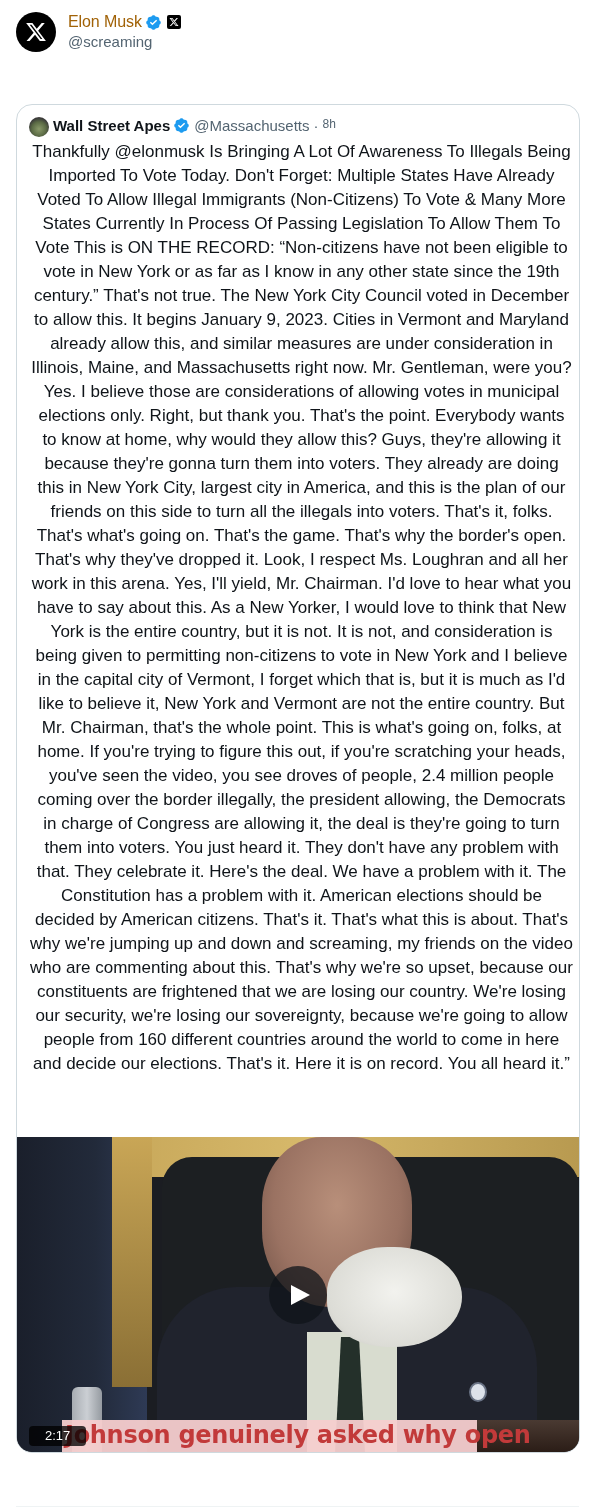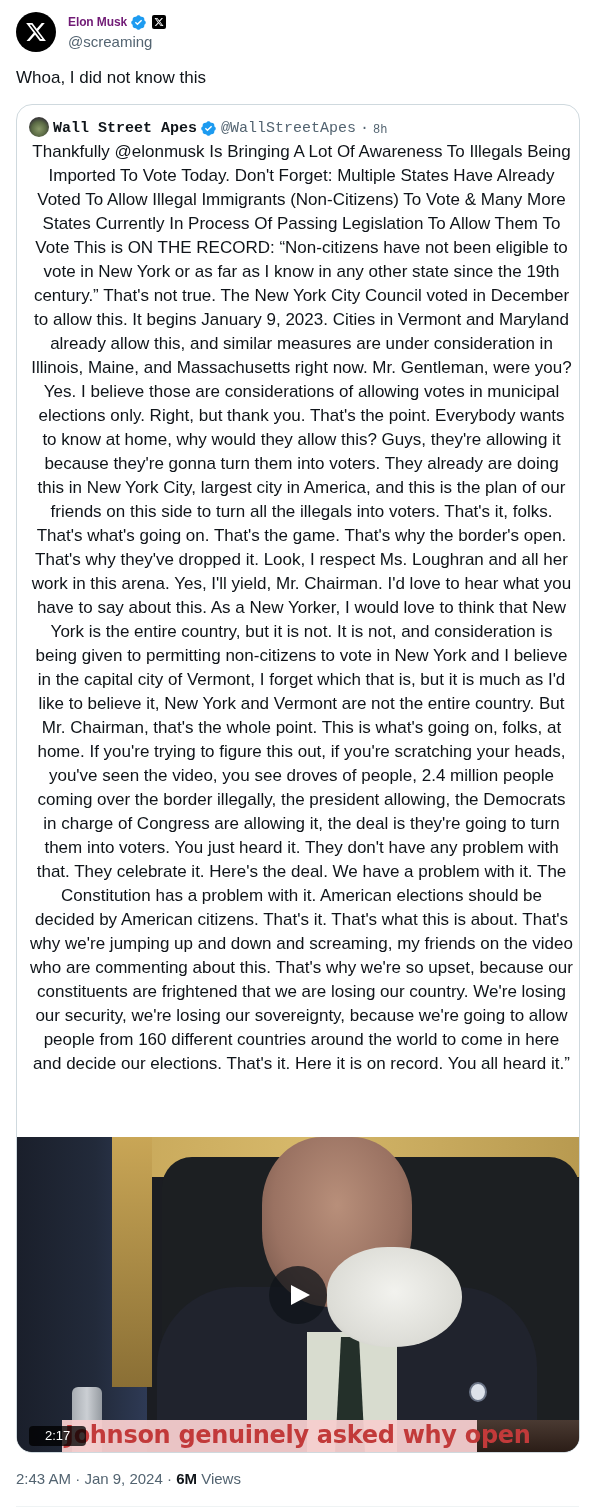--- a/index.html
+++ b/index.html
@@ -6,30 +6,30 @@
   html, body { width: 611px; height: 1507px; background: #ffffff; overflow: hidden; }
   body { font-family: "Liberation Sans", "DejaVu Sans", sans-serif; color: #0f1419; position: relative; }
 
   .tweet { position: absolute; left: 0; top: 0; width: 611px; height: 1507px; }
 
   .author-row { position: absolute; left: 16px; top: 12px; height: 44px; display: flex; align-items: flex-start; }
   .avatar { width: 40px; height: 40px; border-radius: 50%; background: #000; display: flex; align-items: center; justify-content: center; flex: 0 0 auto; }
   .avatar svg { width: 22px; height: 22px; }
   .author-meta { margin-left: 12px; display: flex; flex-direction: column; }
   .name-line { display: flex; align-items: center; height: 20px; }
-  .display-name { font-weight: 700; font-size: 12px; color: #701a75; letter-spacing: -0.1px; }
+  .display-name { font-weight: 400; font-size: 16px; color: #a16207; letter-spacing: -0.1px; }
   .verified { width: 17px; height: 17px; margin-left: 3px; }
   .aff-badge { width: 14px; height: 14px; margin-left: 5px; background: #000; border-radius: 2px; display: flex; align-items: center; justify-content: center; }
   .aff-badge svg { width: 10px; height: 10px; }
   .handle { font-size: 15px; color: #536471; height: 20px; line-height: 20px; }
 
   .tweet-text { position: absolute; left: 16px; top: 66px; font-size: 17px; line-height: 24px; color: #0f1419; }
 
   .quote-card { position: absolute; left: 16px; top: 104px; width: 564px; height: 1349px; border: 1px solid #cfd9de; border-radius: 16px; overflow: hidden; }
-  .q-header { position: absolute; left: 12px; top: 12px; height: 20px; display: flex; align-items: flex-end; font-family: Liberation Mono, monospace; }
+  .q-header { position: absolute; left: 12px; top: 12px; height: 20px; display: flex; align-items: flex-start; }
   .q-avatar { width: 20px; height: 20px; border-radius: 50%; background: radial-gradient(circle at 50% 60%, #8a9a6a 0%, #5b6b45 45%, #3a3a3a 70%, #6b5a4a 100%); flex: 0 0 auto; }
   .q-name { margin-left: 4px; font-weight: 700; font-size: 15px; color: #0f1419; }
   .q-verified { width: 17px; height: 17px; margin-left: 3px; }
   .q-handle { margin-left: 4px; font-size: 15px; color: #536471; }
   .q-dot { margin: 0 4px; font-size: 15px; color: #536471; }
   .q-time { font-size: 12px; color: #536471; }
 
   .q-text { position: absolute; left: 12px; top: 35px; width: 545px; font-size: 17px; line-height: 24px; color: #0f1419; white-space: normal; text-align: center; }
 
   .video { position: absolute; left: 0; top: 1032px; width: 562px; height: 316px; background: #1b1d22; overflow: hidden; }
@@ -77,31 +77,30 @@
         <span class="aff-badge">
           <svg viewBox="0 0 24 24">
               <path fill="#fff" d="M18.244 2.25h3.308l-7.227 8.26 8.502 11.24H16.17l-5.214-6.817L4.99 21.75H1.68l7.73-8.835L1.254 2.25H8.08l4.713 6.231zm-1.161 17.52h1.833L7.084 4.126H5.117z"></path>
             </svg>
         </span>
       </div>
       <span class="handle">@screaming</span>
     </div>
   </div>
 
-  <div class="tweet-text">Whoa, I did not know this</div>
 
   <div class="quote-card">
     <div class="q-header">
       <span class="q-avatar"></span>
       <span class="q-name">Wall Street Apes</span>
       <svg class="q-verified" viewBox="0 0 22 22">
           <path fill="#1d9bf0" d="M20.4 11c0-1.3-.8-2.5-2-3 .4-1.3.1-2.7-.8-3.6-.9-.9-2.3-1.2-3.6-.8-.5-1.2-1.7-2-3-2s-2.5.8-3 2c-1.3-.4-2.7-.1-3.6.8-.9.9-1.2 2.3-.8 3.6-1.2.5-2 1.7-2 3s.8 2.5 2 3c-.4 1.3-.1 2.7.8 3.6.9.9 2.3 1.2 3.6.8.5 1.2 1.7 2 3 2s2.5-.8 3-2c1.3.4 2.7.1 3.6-.8.9-.9 1.2-2.3.8-3.6 1.2-.5 2-1.7 2-3z"></path>
           <path fill="#fff" d="M9.6 14.7l-3.3-3.3 1.3-1.3 2 2 4.8-4.8 1.3 1.3z"></path>
         </svg>
-      <span class="q-handle">@WallStreetApes</span>
+      <span class="q-handle">@Massachusetts</span>
       <span class="q-dot">·</span>
       <span class="q-time">8h</span>
     </div>
 
     <div class="q-text">Thankfully @elonmusk Is Bringing A Lot Of Awareness To Illegals Being Imported To Vote Today. Don't Forget: Multiple States Have Already Voted To Allow Illegal Immigrants (Non-Citizens) To Vote &amp; Many More States Currently In Process Of Passing Legislation To Allow Them To Vote This is ON THE RECORD: “Non-citizens have not been eligible to vote in New York or as far as I know in any other state since the 19th century.” That's not true. The New York City Council voted in December to allow this. It begins January 9, 2023. Cities in Vermont and Maryland already allow this, and similar measures are under consideration in Illinois, Maine, and Massachusetts right now. Mr. Gentleman, were you? Yes. I believe those are considerations of allowing votes in municipal elections only. Right, but thank you. That's the point. Everybody wants to know at home, why would they allow this? Guys, they're allowing it because they're gonna turn them into voters. They already are doing this in New York City, largest city in America, and this is the plan of our friends on this side to turn all the illegals into voters. That's it, folks. That's what's going on. That's the game. That's why the border's open. That's why they've dropped it. Look, I respect Ms. Loughran and all her work in this arena. Yes, I'll yield, Mr. Chairman. I'd love to hear what you have to say about this. As a New Yorker, I would love to think that New York is the entire country, but it is not. It is not, and consideration is being given to permitting non-citizens to vote in New York and I believe in the capital city of Vermont, I forget which that is, but it is much as I'd like to believe it, New York and Vermont are not the entire country. But Mr. Chairman, that's the whole point. This is what's going on, folks, at home. If you're trying to figure this out, if you're scratching your heads, you've seen the video, you see droves of people, 2.4 million people coming over the border illegally, the president allowing, the Democrats in charge of Congress are allowing it, the deal is they're going to turn them into voters. You just heard it. They don't have any problem with that. They celebrate it. Here's the deal. We have a problem with it. The Constitution has a problem with it. American elections should be decided by American citizens. That's it. That's what this is about. That's why we're jumping up and down and screaming, my friends on the video who are commenting about this. That's why we're so upset, because our constituents are frightened that we are losing our country. We're losing our security, we're losing our sovereignty, because we're going to allow people from 160 different countries around the world to come in here and decide our elections. That's it. Here it is on record. You all heard it.”</div>
 
     <div class="video">
       <div class="v-bg-left"></div>
       <div class="v-wall"></div>
       <div class="v-wall-left"></div>
@@ -119,23 +118,15 @@
 
       <div class="play-btn">
         <svg viewBox="0 0 24 24">
             <path fill="#fff" d="M3 2l19 10L3 22z"></path>
           </svg>
       </div>
       <div class="duration">2:17</div>
     </div>
   </div>
 
-  <div class="timestamp-row">
-    <span>2:43 AM</span>
-    <span>·</span>
-    <span>Jan 9, 2024</span>
-    <span>·</span>
-    <span class="views-count">6M</span>
-    <span>Views</span>
-  </div>
 
   <div class="divider"></div>
 </article>
 
 </body></html>

